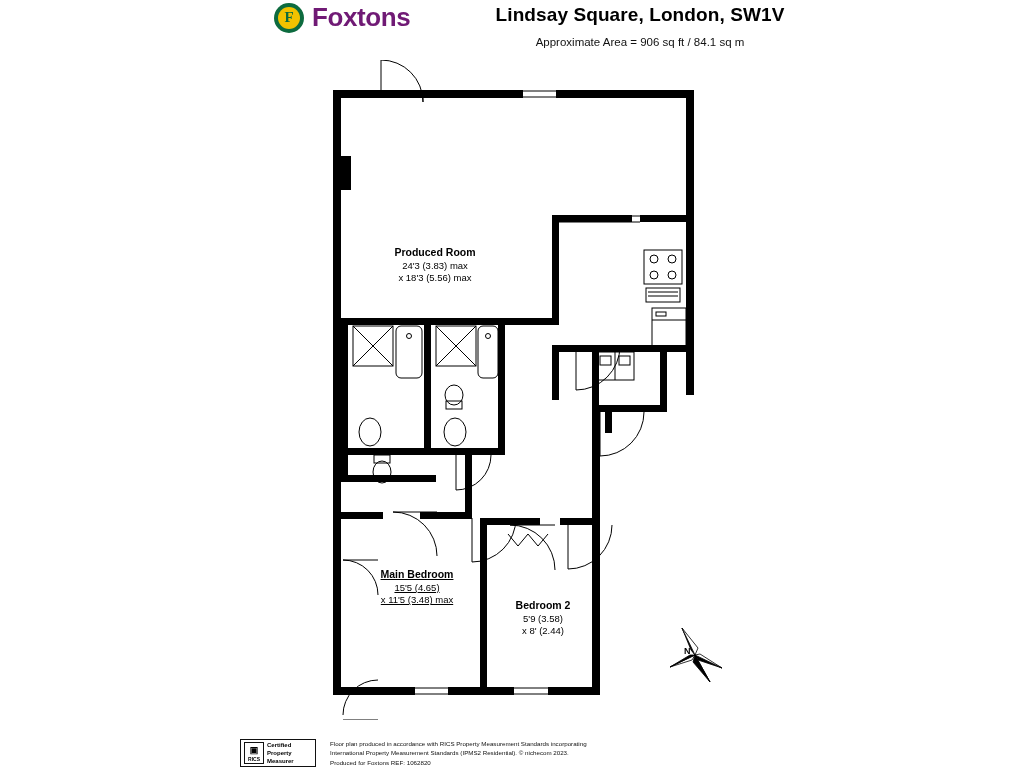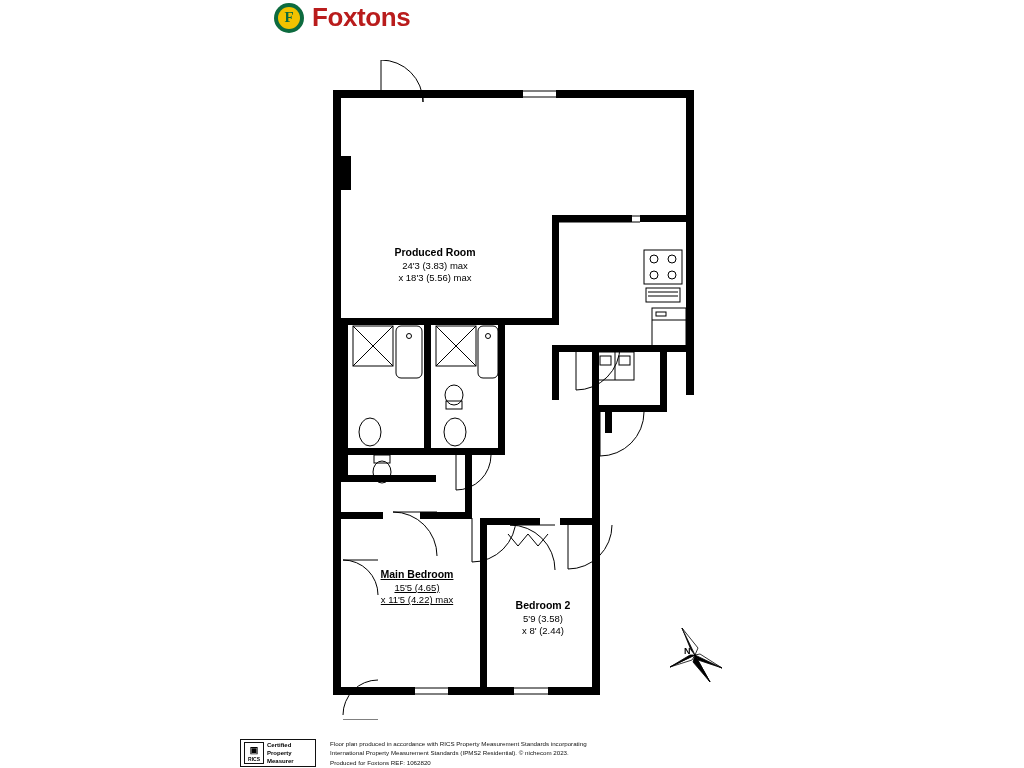--- a/index.html
+++ b/index.html
@@ -23,21 +23,21 @@
     position:relative;
   }
   #brand .logo-circle .inner {
     width:22px; height:22px; border-radius:50%;
     background:#f2c200; display:flex; align-items:center; justify-content:center;
     font-size:15px; font-weight:bold; color:#0d6b3f; font-family:"Liberation Serif", serif;
     line-height:1;
   }
   #brand .brand-text {
     font-size:26px; font-weight:bold; letter-spacing:-0.4px;
-    font-family:"Liberation Sans", sans-serif; color:#b91c1c;
+    font-family:"Liberation Sans", sans-serif; color:#701a75;
   }
 
   #title-block { position:absolute; left:430px; top:0px; width:420px; text-align:center; }
   #title-block .addr { font-size:19px; font-weight:bold; letter-spacing:0.1px; margin-top:4px; }
   #title-block .area { font-size:11.5px; margin-top:10px; color:#111; }
   #title-block .note { font-size:8px; color:#333; margin-top:5px; }
 
   
   #plan { position:absolute; left:0; top:60px; width:1024px; height:660px; }
   #plan svg { display:block; }
@@ -67,20 +67,22 @@
 <div id="header">
 
   <div id="brand">
     <div class="logo-circle">
       <div class="inner">F</div>
     </div>
     <div class="brand-text">Foxtons</div>
   </div>
 
   <div id="title-block">
+    <div class="addr">Lindsay Square, London, SW1V</div>
+    <div class="area">Approximate Area = 906 sq ft / 84.1 sq m</div>
   </div>
 
 </div>
 
 <div id="plan">
 
   <svg width="1024" height="660" viewBox="0 0 1024 660">
     <g fill="none" stroke="#000" stroke-width="1">
 
       <g fill="#000" stroke="none">
@@ -241,21 +243,21 @@
   <div class="rlabel" style="left:380px; top:186px; width:110px;">
     <div class="nm">Produced Room</div>
     <div class="dm">24'3 (3.83) max</div>
     <div class="dm">x 18'3 (5.56) max</div>
   </div>
 
 
   <div class="rlabel" style="left:360px; top:508px; width:114px;text-decoration:underline;">
     <div class="nm">Main Bedroom</div>
     <div class="dm">15'5 (4.65)</div>
-    <div class="dm">x 11'5 (4.22) max</div>
+    <div class="dm">x 11'5 (3.48) max</div>
   </div>
 
   <div class="rlabel" style="left:493px; top:539px; width:100px;">
     <div class="nm">Bedroom 2</div>
     <div class="dm">5'9 (3.58)</div>
     <div class="dm">x 8' (2.44)</div>
   </div>
 
   <svg style="position:absolute; left:660px; top:560px;" width="70" height="70" viewBox="0 0 70 70">
     <g stroke="#000" stroke-width="0.8" fill="none">

